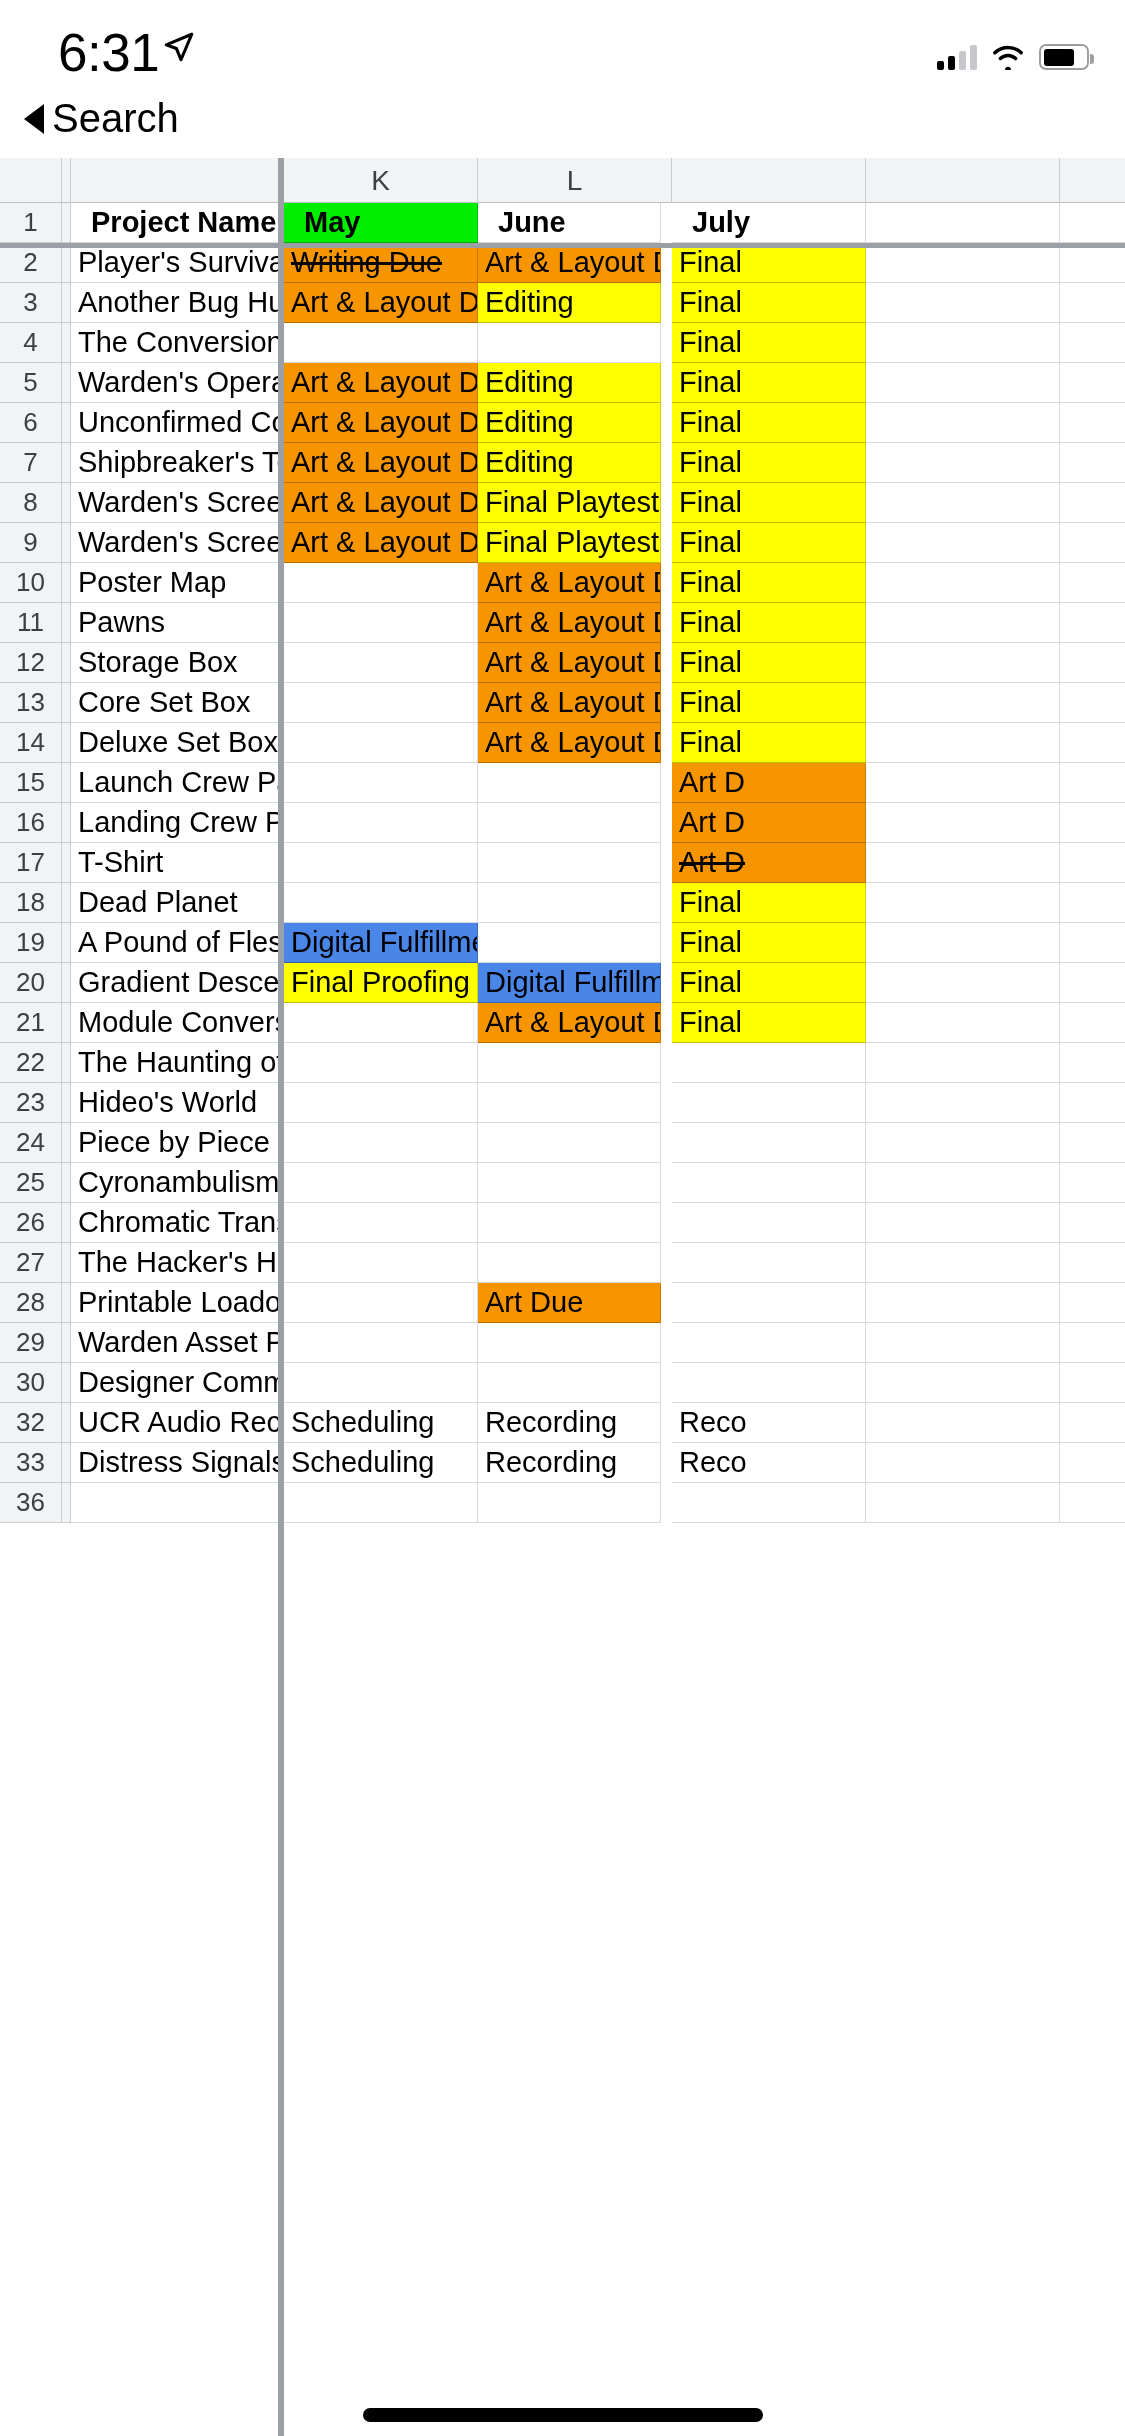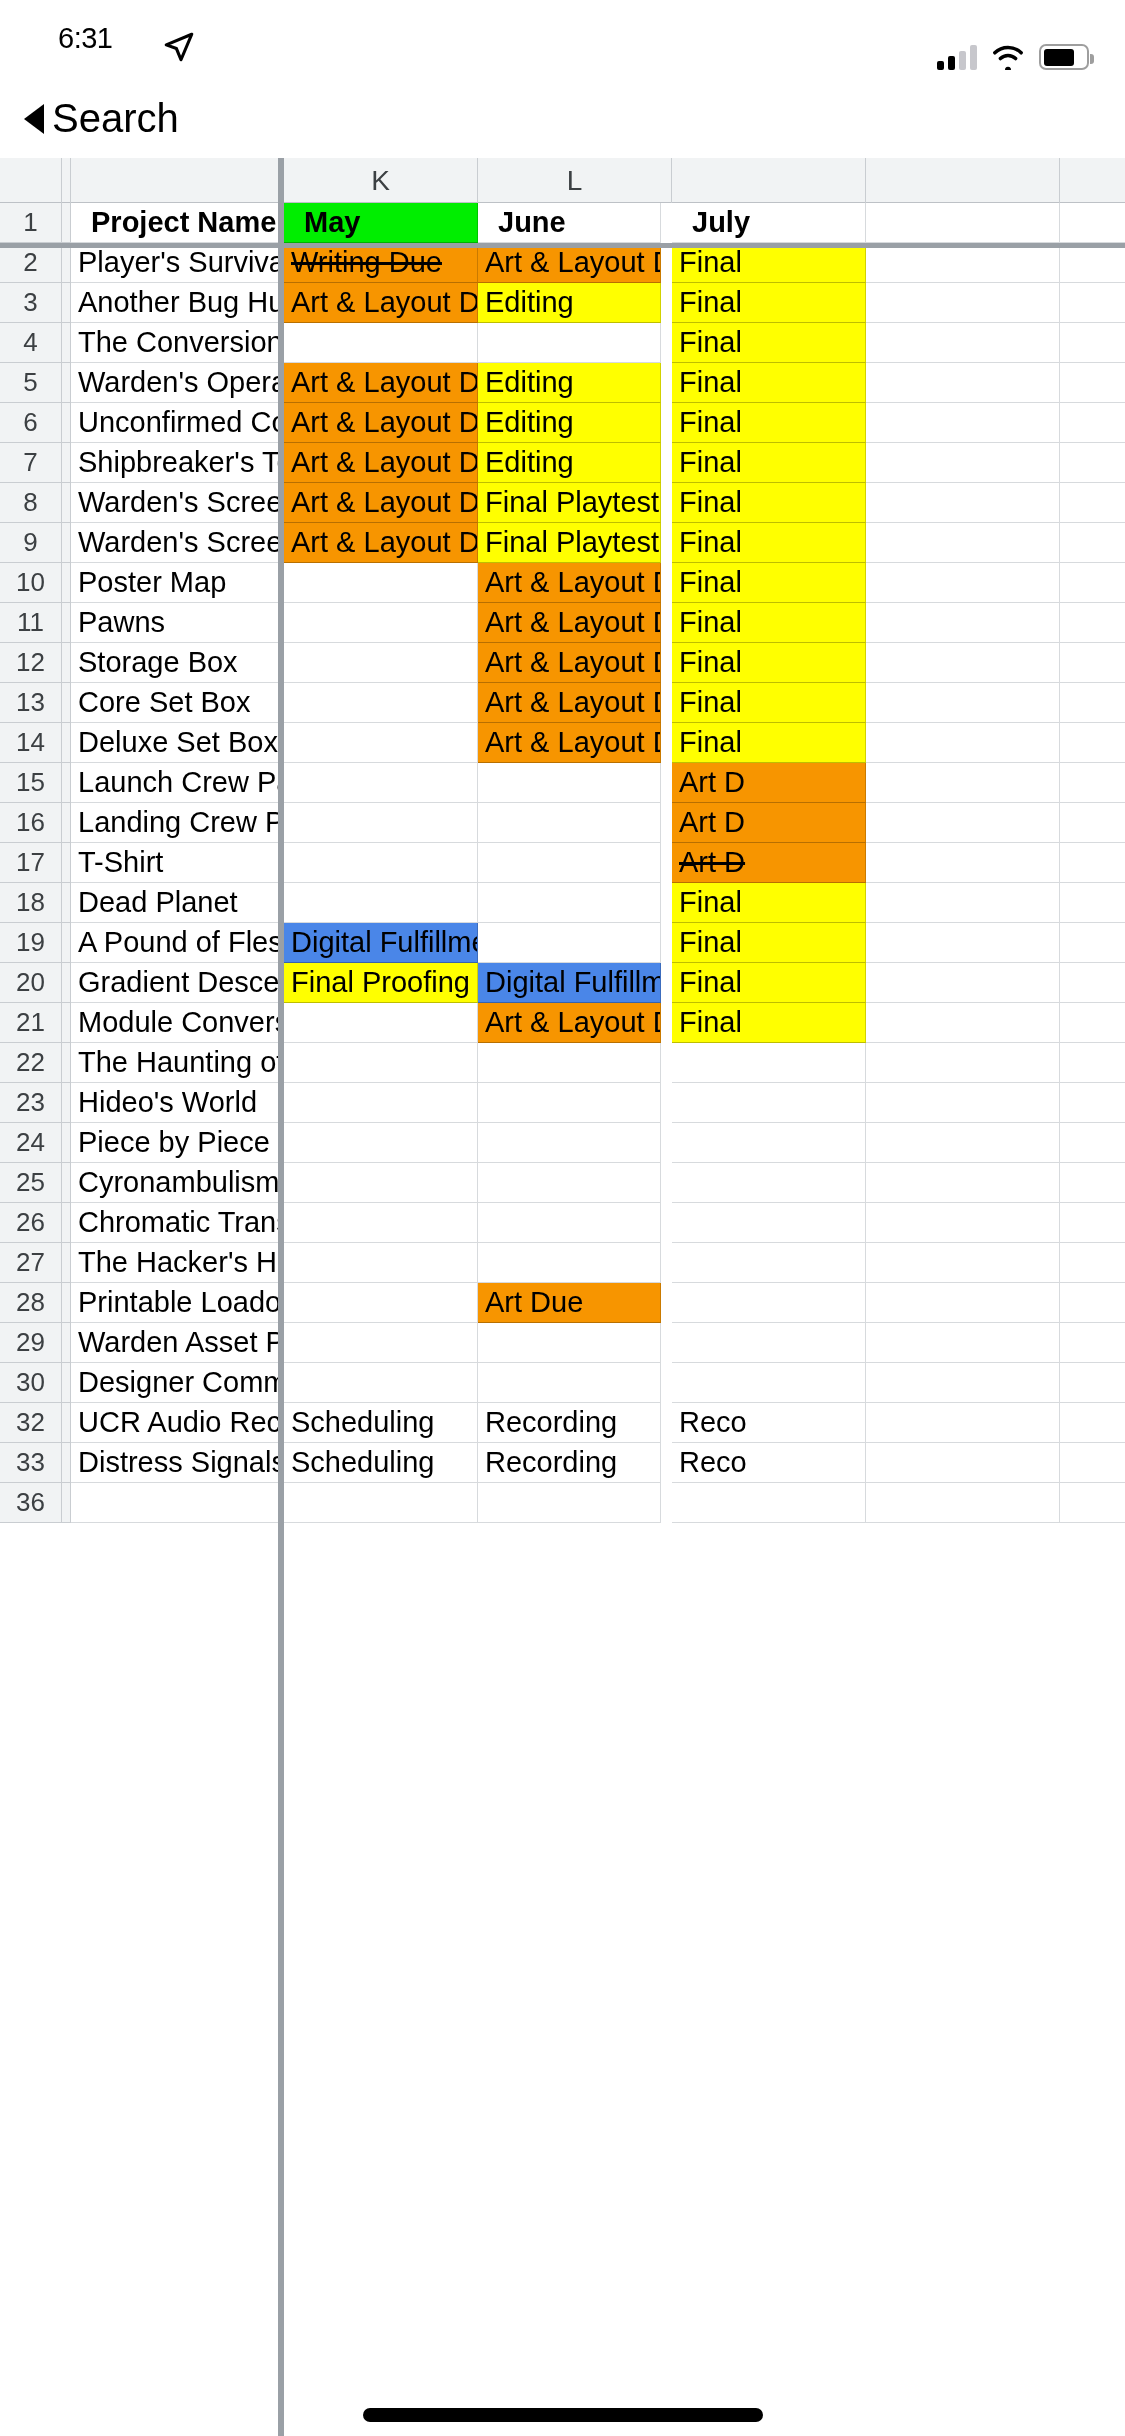--- a/index.html
+++ b/index.html
@@ -10,21 +10,21 @@
     overflow:hidden;
   }
 
   
   #statusbar{
     position:absolute; top:0; left:0; width:1125px; height:96px;
     background:#ffffff;
   }
   #sb-time{
     position:absolute; left:58px; top:22px;
-    font-size:29px; font-weight:400; color:#000; letter-spacing:-0.5px;text-align:center;
+    font-size:53px; font-weight:400; color:#000; letter-spacing:-0.5px;text-align:center;
   }
   #sb-loc{ position:absolute; left:162px; top:30px; width:34px; height:34px; }
   #sb-right{
     position:absolute; right:36px; top:34px;
     display:flex; align-items:flex-end; gap:14px; height:36px;
   }
   .cellbars{ display:flex; align-items:flex-end; gap:4px; height:26px; }
   .cellbars i{ display:block; width:7px; background:#000; border-radius:2px; }
   .cellbars i.b1{ height:9px; }
   .cellbars i.b2{ height:14px; }

